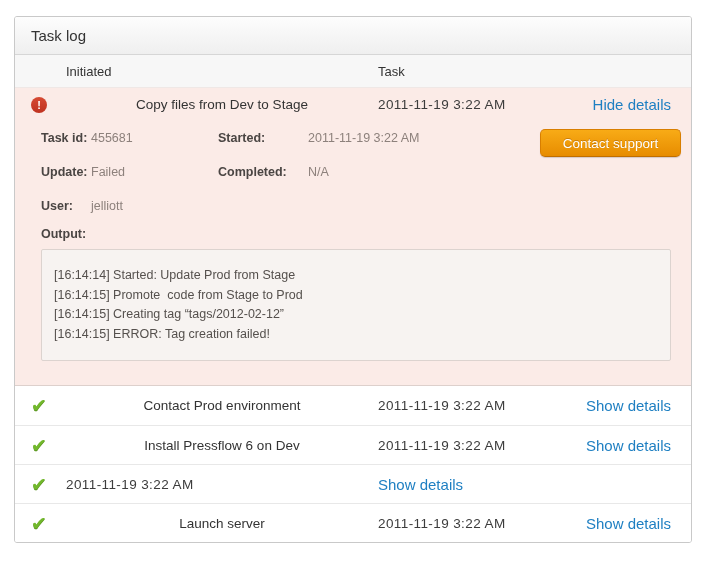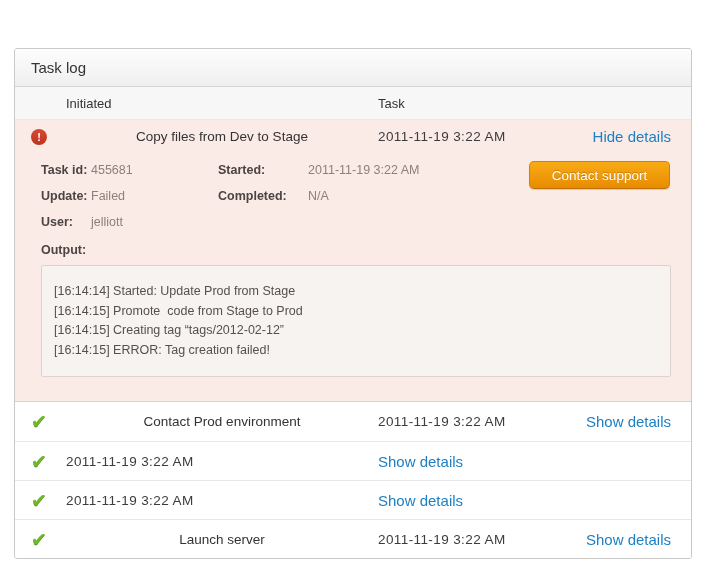--- a/index.html
+++ b/index.html
@@ -3,21 +3,20 @@
 <meta charset="utf-8">
 <style>
   * { margin:0; padding:0; box-sizing:border-box; }
   html,body { background:#ffffff; font-family:"Liberation Sans", sans-serif; }
   body { width:707px; height:571px; position:relative; }
 
   .panel {
     position:absolute; left:14px; top:16px; width:678px;
     border:1px solid #c9c9c9; border-radius:3px; background:#fff;
     overflow:hidden;
-    margin-top:32px;
   }
 
   
   .panel-header {
     height:38px; line-height:38px; padding:0 16px;
     background:linear-gradient(#fdfdfd,#efefef);
     border-bottom:1px solid #d6d6d6;
     font-size:15px; color:#333;
   }
 
@@ -49,28 +48,28 @@
     text-align:center;
   }
   .check-icon {
     color:#72b82c; font-size:19px; line-height:1;
     text-shadow:0 1px 0 #5a9420;
   }
 
   .error-details { position:relative; padding:6px 20px 24px 26px; }
   .details-grid {
     display:grid; grid-template-columns:50px 127px 90px auto;
-    row-gap:12px; align-items:center;
+    row-gap:20px; align-items:center;
     font-size:12.5px; margin-top:4px;
   }
   .detail-label { font-weight:bold; color:#4a4543; }
   .detail-value { color:#8d817c; }
 
   .contact-btn {
-    position:absolute; top:8px; right:21px;
+    position:absolute; top:8px; right:10px;
     width:141px; height:28px;
     background:linear-gradient(#f8ab16,#e78c00);
     border:1px solid #d87e00; border-bottom-color:#c06e00;
     border-radius:5px;
     color:#fff; font-size:13.5px; font-family:"Liberation Sans",sans-serif;
     text-shadow:0 -1px 0 rgba(160,90,0,.5);
     box-shadow:0 1px 1px rgba(0,0,0,.15);
     cursor:pointer;
   }
 
@@ -141,20 +140,21 @@
 
   <div>
     <div class="task-row row-grid">
       <span class="check-icon">✔</span>
       <span class="task-name">Contact Prod environment</span>
       <span class="task-date">2011-11-19 3:22 AM</span>
       <a href="#" class="details-link">Show details</a>
     </div>
     <div class="task-row row-grid">
       <span class="check-icon">✔</span>
+      <span class="task-name">Install Pressflow 6 on Dev</span>
       <span class="task-date">2011-11-19 3:22 AM</span>
       <a href="#" class="details-link">Show details</a>
     </div>
     <div class="task-row row-grid">
       <span class="check-icon">✔</span>
       <span class="task-date">2011-11-19 3:22 AM</span>
       <a href="#" class="details-link">Show details</a>
     </div>
     <div class="task-row row-grid">
       <span class="check-icon">✔</span>

